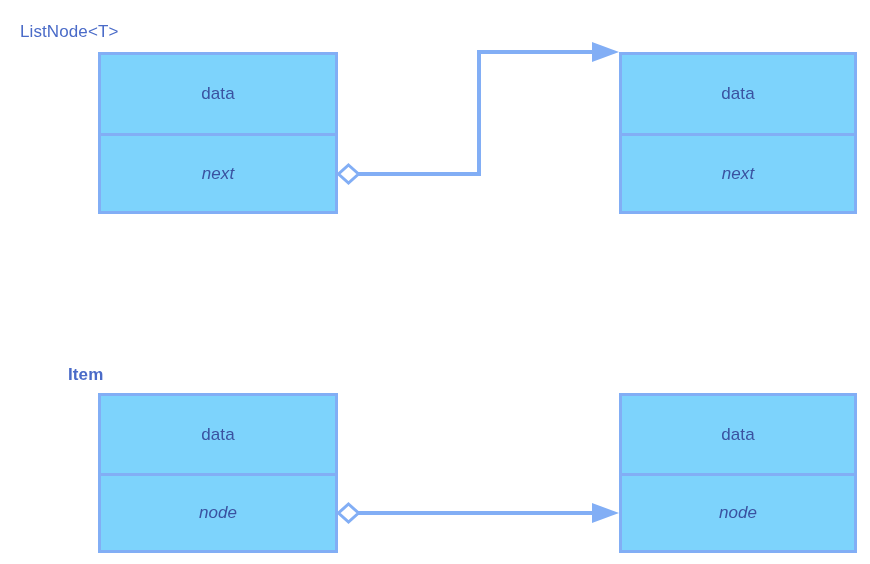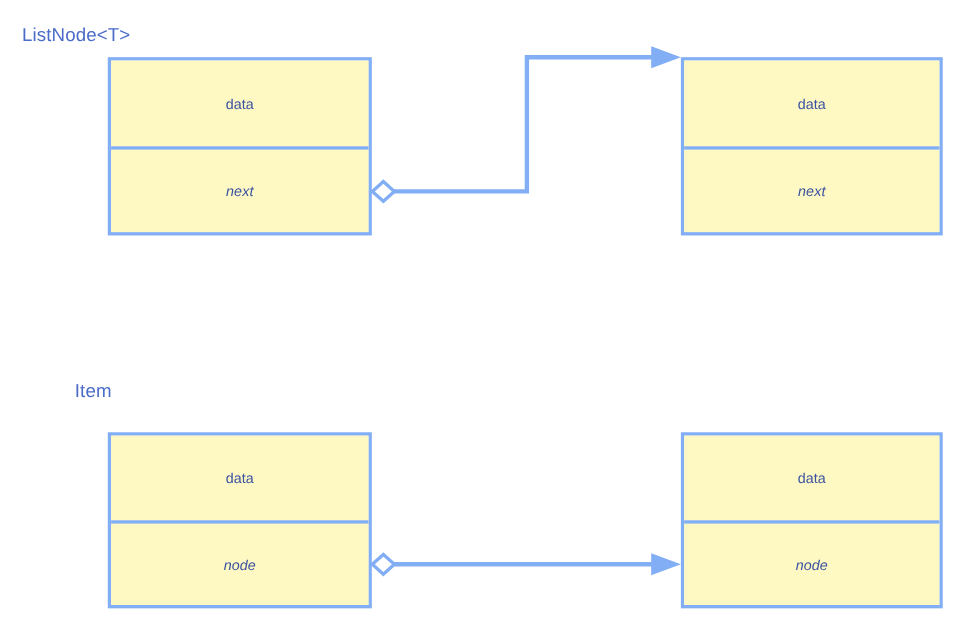--- a/index.html
+++ b/index.html
@@ -24,40 +24,40 @@
   
   .group-label {
     position: absolute;
     font-size: 17px;
     line-height: 20px;
     color: #4a6bc8;
     white-space: nowrap;
     letter-spacing: 0.1px;
   }
   #label-listnode { left: 20px; top: 22px; }
-  #label-item     { left: 68px; top: 346px; }
+  #label-item     { left: 68px; top: 365px; font-weight: bold; }
 
   
   .node-box {
     position: absolute;
     box-sizing: border-box;
     border: 3px solid #82aef5;
     background: #eaf0fc;
     display: flex;
     flex-direction: column;
   }
   .node-cell {
     box-sizing: border-box;
     flex: 1 1 50%;
     display: flex;
     align-items: center;
     justify-content: center;
-    font-size: 13px;
+    font-size: 17px;
     color: #3a52a0;
-    background: #fef9c3;
+    background: #7dd3fc;
     letter-spacing: 0.1px;
   }
   .node-cell + .node-cell {
     border-top: 3px solid #82aef5;
     font-style: italic;
   }
 
   
   #box-listnode-1 { left: 98px;  top: 52px;  width: 240px; height: 162px; }
   #box-listnode-2 { left: 619px; top: 52px;  width: 238px; height: 162px; }

